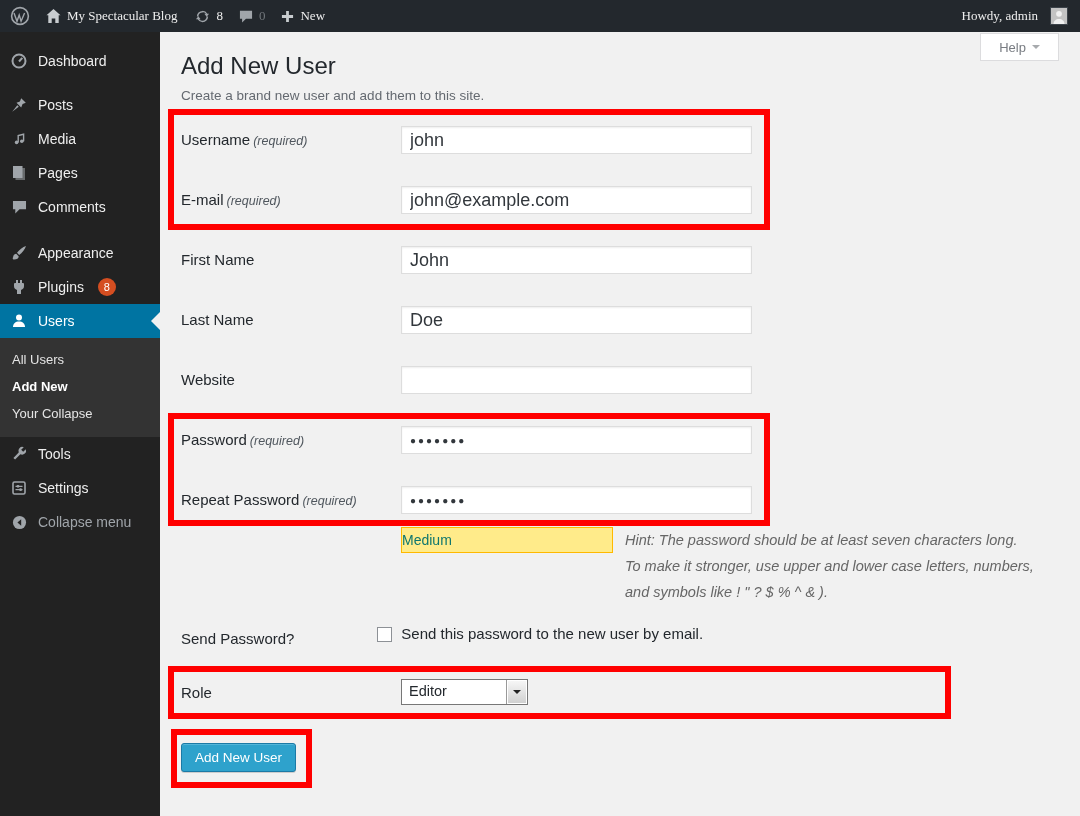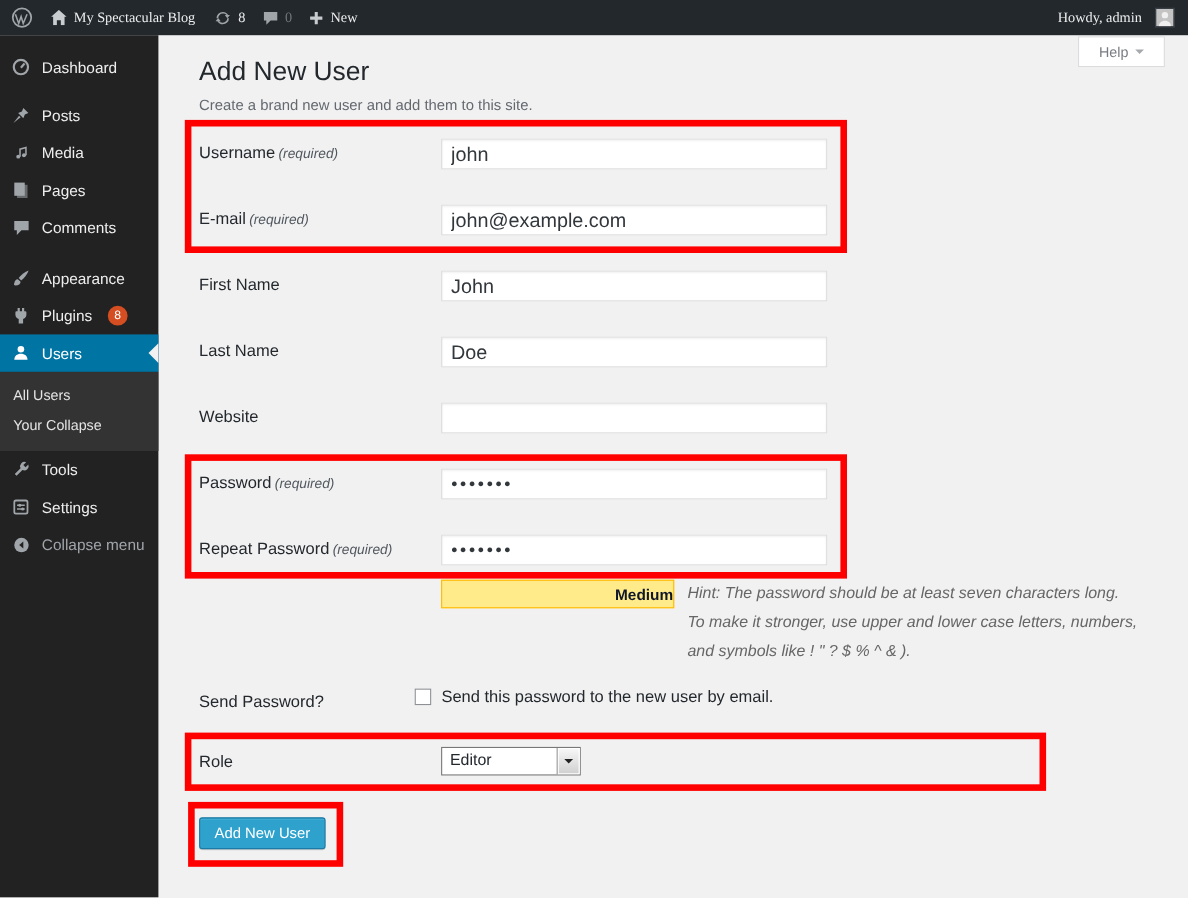--- a/index.html
+++ b/index.html
@@ -27,21 +27,21 @@
   .help-tab {
     position:absolute; top:33px; right:21px; width:79px; height:28px;
     background:#ffffff; border:1px solid #dcdcde; color:#787c82;
     display:flex; align-items:center; justify-content:center; gap:6px;
     font-size:13px; z-index:30; cursor:pointer;margin-left:28px;
   }
   .caret-down { width:0; height:0; border:4px solid transparent; border-top-color:#a7aaad; margin-top:4px; }
 
   
   .sidebar {
-    position:absolute; top:32px; left:0; width:144px; bottom:0;
+    position:absolute; top:32px; left:0; width:160px; bottom:0;
     background:#222222; color:#eeeeee; font-size:14px; padding-top:12px;
   }
   .menu-item {
     height:34px; display:flex; align-items:center; gap:9px;
     padding:0 0 0 9px; cursor:pointer; position:relative; color:#eeeeee;
   }
   .menu-icon { width:20px; display:flex; justify-content:center; color:#a0a5aa; flex:none; }
   .menu-sep { height:10px; }
   .menu-sep2 { height:12px; }
   .menu-item.active { background:#0074a2; color:#ffffff; }
@@ -85,22 +85,22 @@
   .redbox2 { top:-13px; bottom:-12px; left:-13px; right:-18px; }
   .sec2 { margin-bottom:0; }
   .redbox3 { top:-13px; bottom:-14px; left:-13px; right:-199px; }
   .redbox4 { top:-14px; bottom:-16px; left:-10px; right:-16px; }
 
   
   .strength-row { position:relative; margin-left:164px; width:690px; margin-top:13px; }
   .float-spacer { float:left; width:280px; height:54px; }
   .strength-box {
     position:absolute; left:56px; top:0; width:212px; height:26px;
-    background:#ffeb8a; border:1px solid #ffb900; text-align:right;
-    font-size:14px; color:#0f172a; line-height:24px;font-weight:bold;
+    background:#ffeb8a; border:1px solid #ffb900; text-align:left;
+    font-size:14px; color:#0f766e; line-height:24px;
   }
   .pw-hint { margin:0; font-style:italic; font-size:14.5px; color:#666666; line-height:26px; }
   .clearfix::after { content:""; display:block; clear:both; }
 
   
   .send-row { margin-top:20px; margin-bottom:32px; }
   .checkbox {
     display:inline-block; width:15px; height:15px; background:#ffffff;
     border:1px solid #8d9196; vertical-align:-3px; margin-right:9px; cursor:pointer;
   }
@@ -261,20 +261,21 @@
       <svg width="16" height="16" viewBox="0 0 16 16">
           <circle cx="8" cy="4.5" r="3" fill="currentColor"></circle>
           <path d="M2 14c0-3.5 2.5-5.5 6-5.5s6 2 6 5.5z" fill="currentColor"></path>
         </svg>
     </span>
     <span>Users</span>
     <span class="menu-arrow"></span>
   </div>
   <div class="submenu">
     <div class="submenu-item">All Users</div>
+    <div class="submenu-item current">Add New</div>
     <div class="submenu-item">Your Collapse</div>
   </div>
   <div class="menu-item">
     <span class="menu-icon">
       <svg width="16" height="16" viewBox="0 0 16 16">
           <path d="M14.8 3.2a4 4 0 0 1-5.4 5.1L4.1 13.6 2.4 11.9l5.3-5.3a4 4 0 0 1 5.1-5.4L10.2 3.8l2 2z" fill="currentColor"></path>
         </svg>
     </span>
     <span>Tools</span>
   </div>

